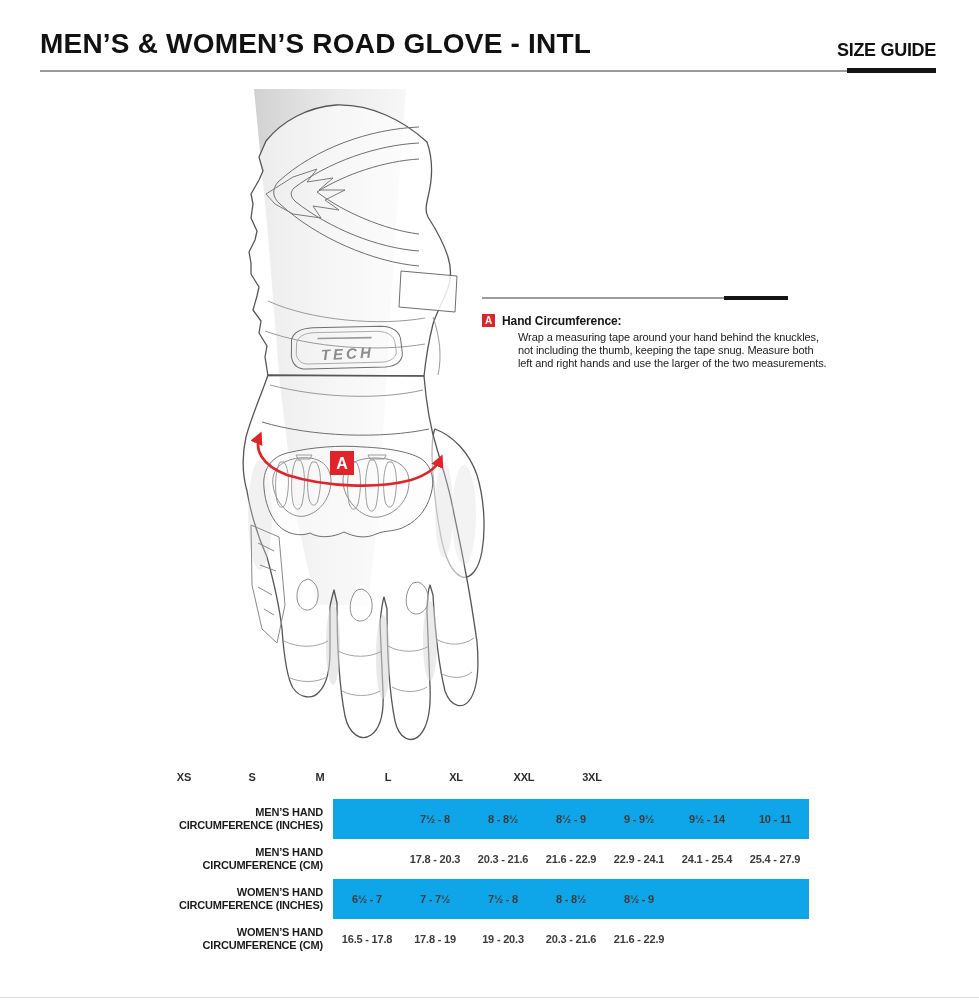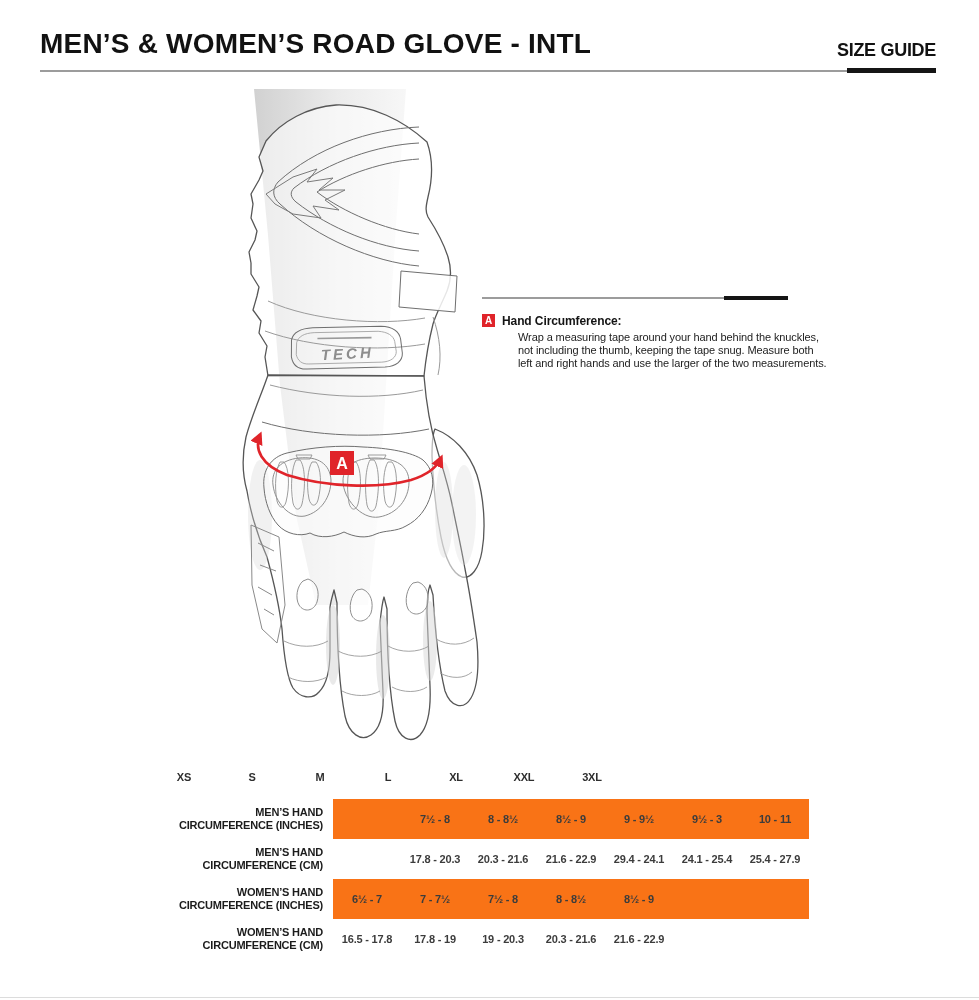--- a/index.html
+++ b/index.html
@@ -37,21 +37,21 @@
   
   .size-table { position:absolute; left:150px; top:755px; }
   .t-row { display:flex; align-items:stretch; height:40px; }
   .t-row.header-row { height:44px; }
   .t-label {
     width:183px; padding-right:10px; display:flex; flex-direction:column;
     justify-content:center; text-align:right;
     font-size:11px; font-weight:700; line-height:13px; letter-spacing:-.2px; color:#1c1c1c;
   }
   .t-cells { display:flex;font-weight:bold; }
-  .t-row.shaded .t-cells { background:#f97316; }
+  .t-row.shaded .t-cells { background:#0ea5e9; }
   .t-cell {
     width:68px; display:flex; align-items:center; justify-content:center;
     font-size:11px; letter-spacing:-.2px; color:#3c3c3c; white-space:nowrap;
   }
   .header-row .t-cell { color:#2e2e2e; }
   .header-row .t-label { font-size:11px; }
   .bottom-line { position:absolute; left:0; bottom:2px; width:979px; height:1px; background:#dcdcdc; }
 </style>
 </head>
 <body>
@@ -200,36 +200,36 @@
       <div class="t-label">
         <span>MEN’S HAND</span>
         <span>CIRCUMFERENCE (INCHES)</span>
       </div>
       <div class="t-cells">
         <div class="t-cell"></div>
         <div class="t-cell">7½ - 8</div>
         <div class="t-cell">8 - 8½</div>
         <div class="t-cell">8½ - 9</div>
         <div class="t-cell">9 - 9½</div>
-        <div class="t-cell">9½ - 3</div>
+        <div class="t-cell">9½ - 14</div>
         <div class="t-cell">10 - 11</div>
       </div>
     </div>
 
     <div class="t-row">
       <div class="t-label">
         <span>MEN’S HAND</span>
         <span>CIRCUMFERENCE (CM)</span>
       </div>
       <div class="t-cells">
         <div class="t-cell"></div>
         <div class="t-cell">17.8 - 20.3</div>
         <div class="t-cell">20.3 - 21.6</div>
         <div class="t-cell">21.6 - 22.9</div>
-        <div class="t-cell">29.4 - 24.1</div>
+        <div class="t-cell">22.9 - 24.1</div>
         <div class="t-cell">24.1 - 25.4</div>
         <div class="t-cell">25.4 - 27.9</div>
       </div>
     </div>
 
     <div class="t-row shaded">
       <div class="t-label">
         <span>WOMEN’S HAND</span>
         <span>CIRCUMFERENCE (INCHES)</span>
       </div>

